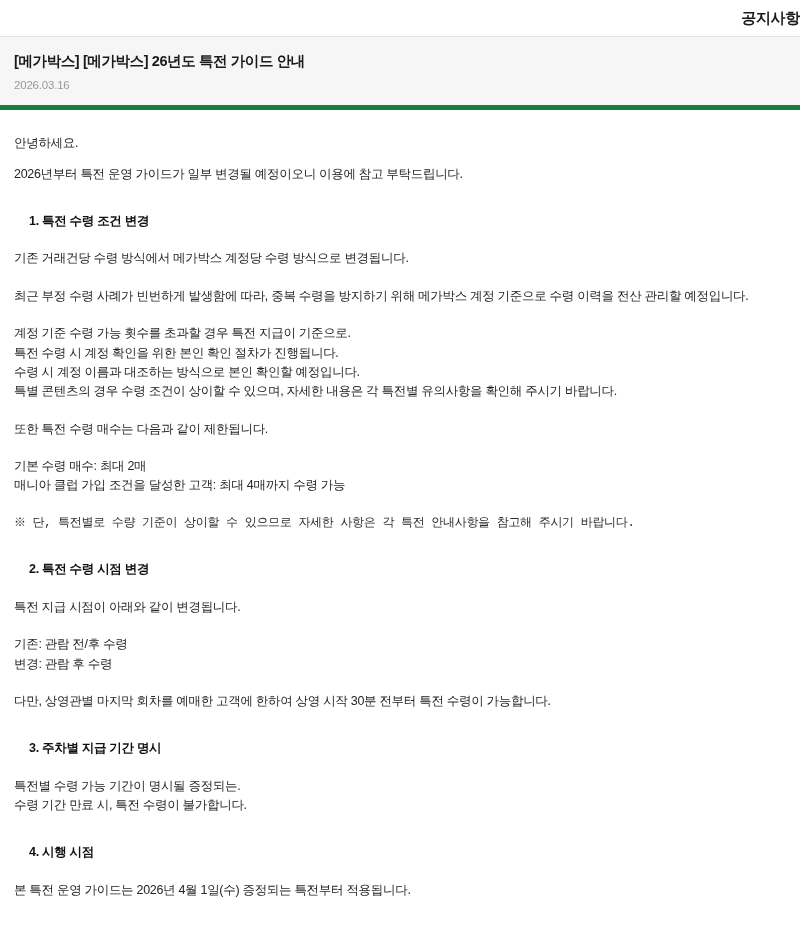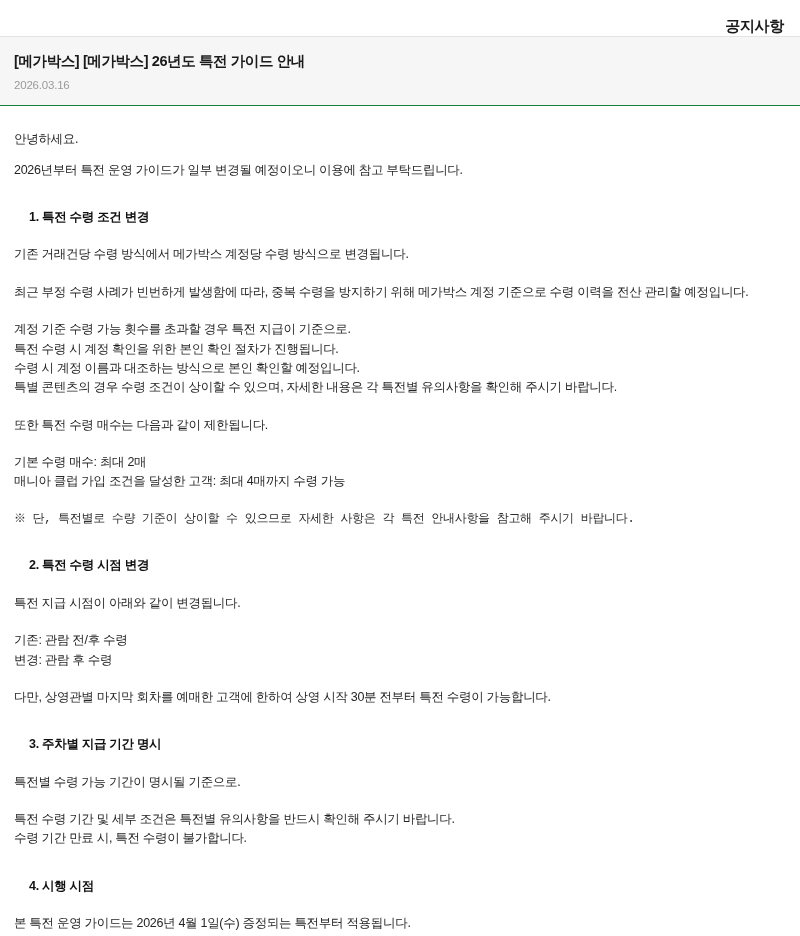--- a/index.html
+++ b/index.html
@@ -16,37 +16,37 @@
   }
   .page {
     width: 800px;
     position: relative;
   }
 
   
   .top-bar {
     height: 36px;
     display: flex;
-    align-items: flex-end;
+    align-items: center;
     justify-content: flex-end;
-    padding-right: 16px;
+    padding-right: 0;
     box-sizing: border-box;
   }
   .top-bar .page-title {
     font-size: 15px;
     font-weight: bold;
     color: #1a1a1a;
     letter-spacing: -0.3px;
   }
 
   
   .notice-head {
     background: #f6f6f6;
     border-top: 1px solid #e3e3e3;
-    border-bottom: 1px solid #15803d;
+    border-bottom: 5px solid #15803d;
     padding: 14px 16px 14px 14px;
     box-sizing: border-box;
   }
   .notice-head .notice-title {
     font-size: 14.5px;
     font-weight: bold;
     color: #1a1a1a;
     letter-spacing: -0.4px;
     line-height: 1.4;
   }
@@ -129,22 +129,21 @@
     <div class="blk">
       <p class="heading sp-top">2. 특전 수령 시점 변경</p>
       <p class="para sp-top-md">특전 지급 시점이 아래와 같이 변경됩니다.</p>
       <p class="para sp-top-md">기존: 관람 전/후 수령</p>
       <p class="para sp-top-xs">변경: 관람 후 수령</p>
       <p class="para sp-top-md">다만, 상영관별 마지막 회차를 예매한 고객에 한하여 상영 시작 30분 전부터 특전 수령이 가능합니다.</p>
     </div>
 
     <div class="blk">
       <p class="heading sp-top">3. 주차별 지급 기간 명시</p>
-      <p class="para sp-top-md">특전별 수령 가능 기간이 명시될 기준으로.</p>
-      <p class="para sp-top-md">특전 수령 기간 및 세부 조건은 특전별 유의사항을 반드시 확인해 주시기 바랍니다.</p>
+      <p class="para sp-top-md">특전별 수령 가능 기간이 명시될 증정되는.</p>
       <p class="para sp-top-xs">수령 기간 만료 시, 특전 수령이 불가합니다.</p>
     </div>
 
     <div class="blk">
       <p class="heading sp-top">4. 시행 시점</p>
       <p class="para sp-top-md">본 특전 운영 가이드는 2026년 4월 1일(수) 증정되는 특전부터 적용됩니다.</p>
 
     </div>
 
   </div>

